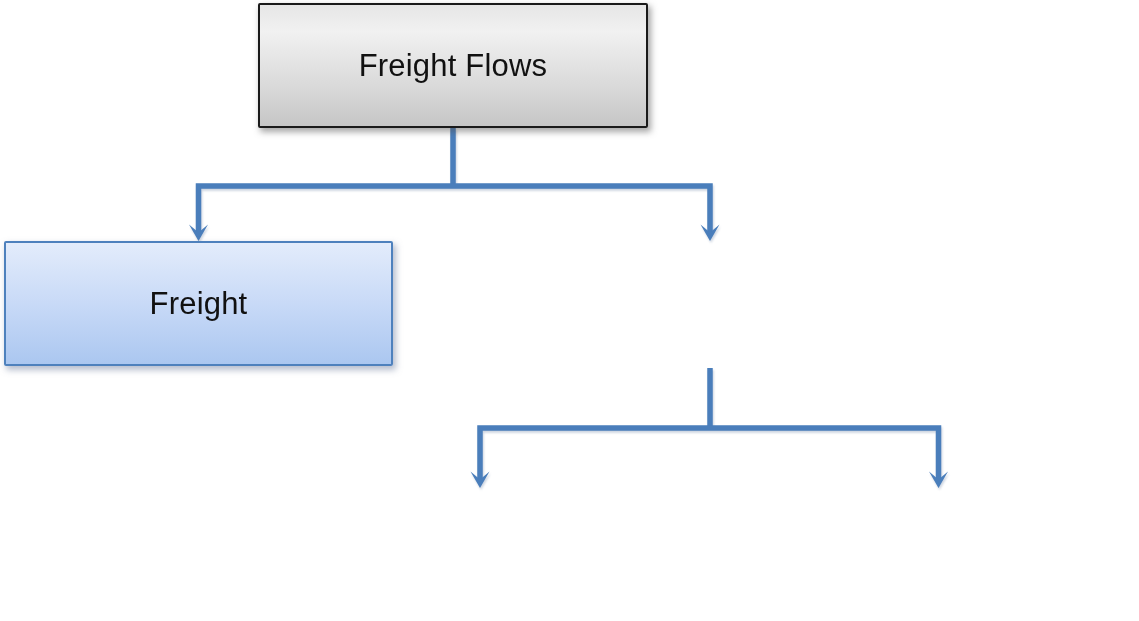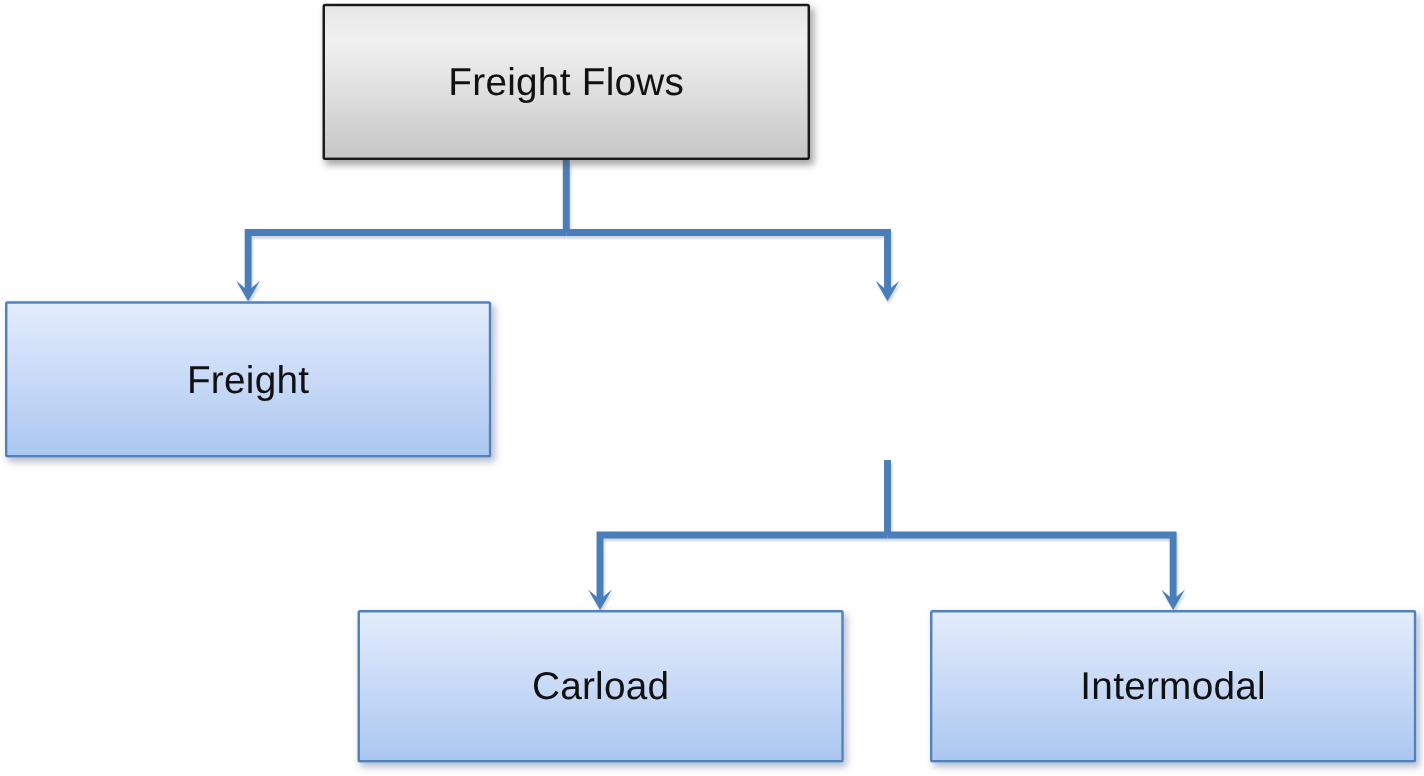--- a/index.html
+++ b/index.html
@@ -82,21 +82,15 @@
 
   <div class="node root" style="left:258px;top:3px;width:390px;height:125px">
     <span class="node-label">Freight Flows</span>
   </div>
 
   <div class="node blue" style="left:4px;top:241px;width:389px;height:125px">
     <span class="node-label">Freight</span>
   </div>
 
 
-  <div class="node blue" style="left:286px;top:488px;width:389px;height:122px">
-    <span class="node-label">Carload</span>
-  </div>
 
-  <div class="node blue" style="left:744px;top:488px;width:389px;height:122px">
-    <span class="node-label">Intermodal</span>
-  </div>
 
 </div>
 
 </body></html>

